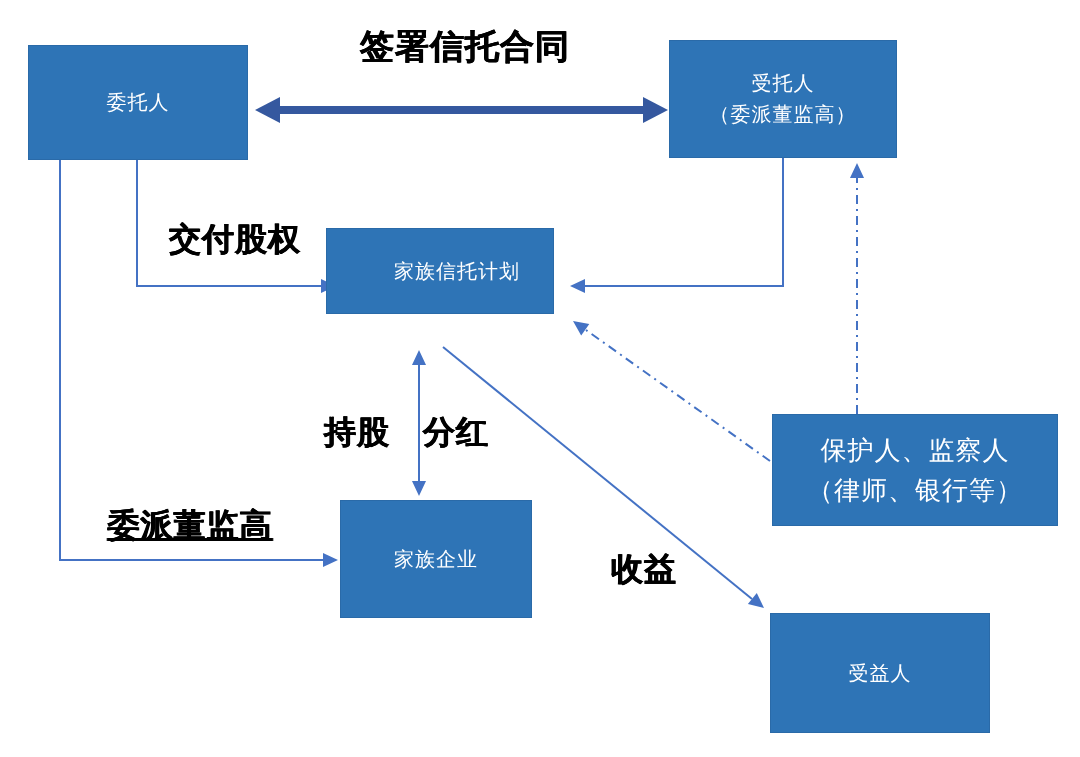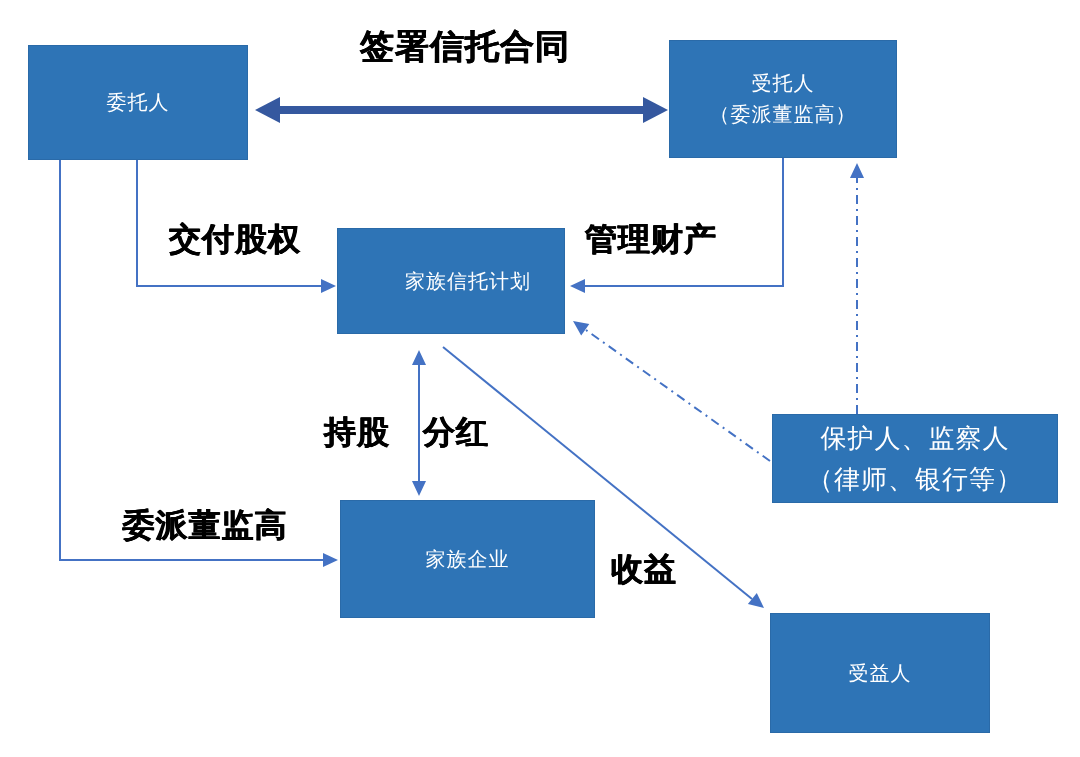--- a/index.html
+++ b/index.html
@@ -33,40 +33,40 @@
     color:var(--box-text);
     display:flex;flex-direction:column;
     align-items:center;justify-content:center;
     text-align:center;
     font-size:20px;
     line-height:1.55;
     letter-spacing:1px;
   }
   .node-settlor{left:28px;top:45px;width:220px;height:115px;}
   .node-trustee{left:669px;top:40px;width:228px;height:118px;}
-  .node-trust-plan{left:337px;top:228px;width:228px;height:106px;padding-left:34px;}
-  .node-family-business{left:340px;top:500px;width:255px;height:118px;}
-  .node-protector{left:772px;top:414px;width:286px;height:89px;font-size:26px;}
+  .node-trust-plan{left:326px;top:228px;width:228px;height:86px;padding-left:34px;}
+  .node-family-business{left:340px;top:500px;width:192px;height:118px;}
+  .node-protector{left:772px;top:414px;width:286px;height:112px;font-size:26px;}
   .node-beneficiary{left:770px;top:613px;width:220px;height:120px;}
   .edge-label{
     position:absolute;
     transform:translate(-50%,-50%);
     color:var(--label);
     font-weight:800;
     font-size:32px;
     white-space:nowrap;
     letter-spacing:1px;
     text-shadow:0.6px 0 0 var(--label), -0.6px 0 0 var(--label);
   }
   .label-sign-contract{left:465px;top:47px;font-size:34px;text-align:center;}
   .label-deliver-equity{left:235px;top:240px;text-align:center;}
   .label-manage-property{left:651px;top:240px;}
   .label-hold-shares{left:357px;top:433px;}
   .label-dividends{left:456px;top:433px;}
-  .label-appoint-executives{left:205px;top:526px;}
+  .label-appoint-executives{left:190px;top:526px;text-decoration:underline;}
   .label-income{left:644px;top:570px;}
 </style>
 </head>
 <body>
 
 <div class="canvas">
 
   <svg class="connectors" viewBox="0 0 1080 757" xmlns="http://www.w3.org/2000/svg">
 
     <g>
@@ -133,19 +133,18 @@
     <div>保护人、监察人</div>
     <div>（律师、银行等）</div>
   </div>
 
   <div class="node node-beneficiary">
     <div>受益人</div>
   </div>
 
   <div class="edge-label label-sign-contract">签署信托合同</div>
   <div class="edge-label label-deliver-equity">交付股权</div>
-  <div class="edge-label label-manage-property">管理财产</div>
   <div class="edge-label label-hold-shares">持股</div>
   <div class="edge-label label-dividends">分红</div>
   <div class="edge-label label-appoint-executives">委派董监高</div>
   <div class="edge-label label-income">收益</div>
 
 </div>
 
 </body></html>

